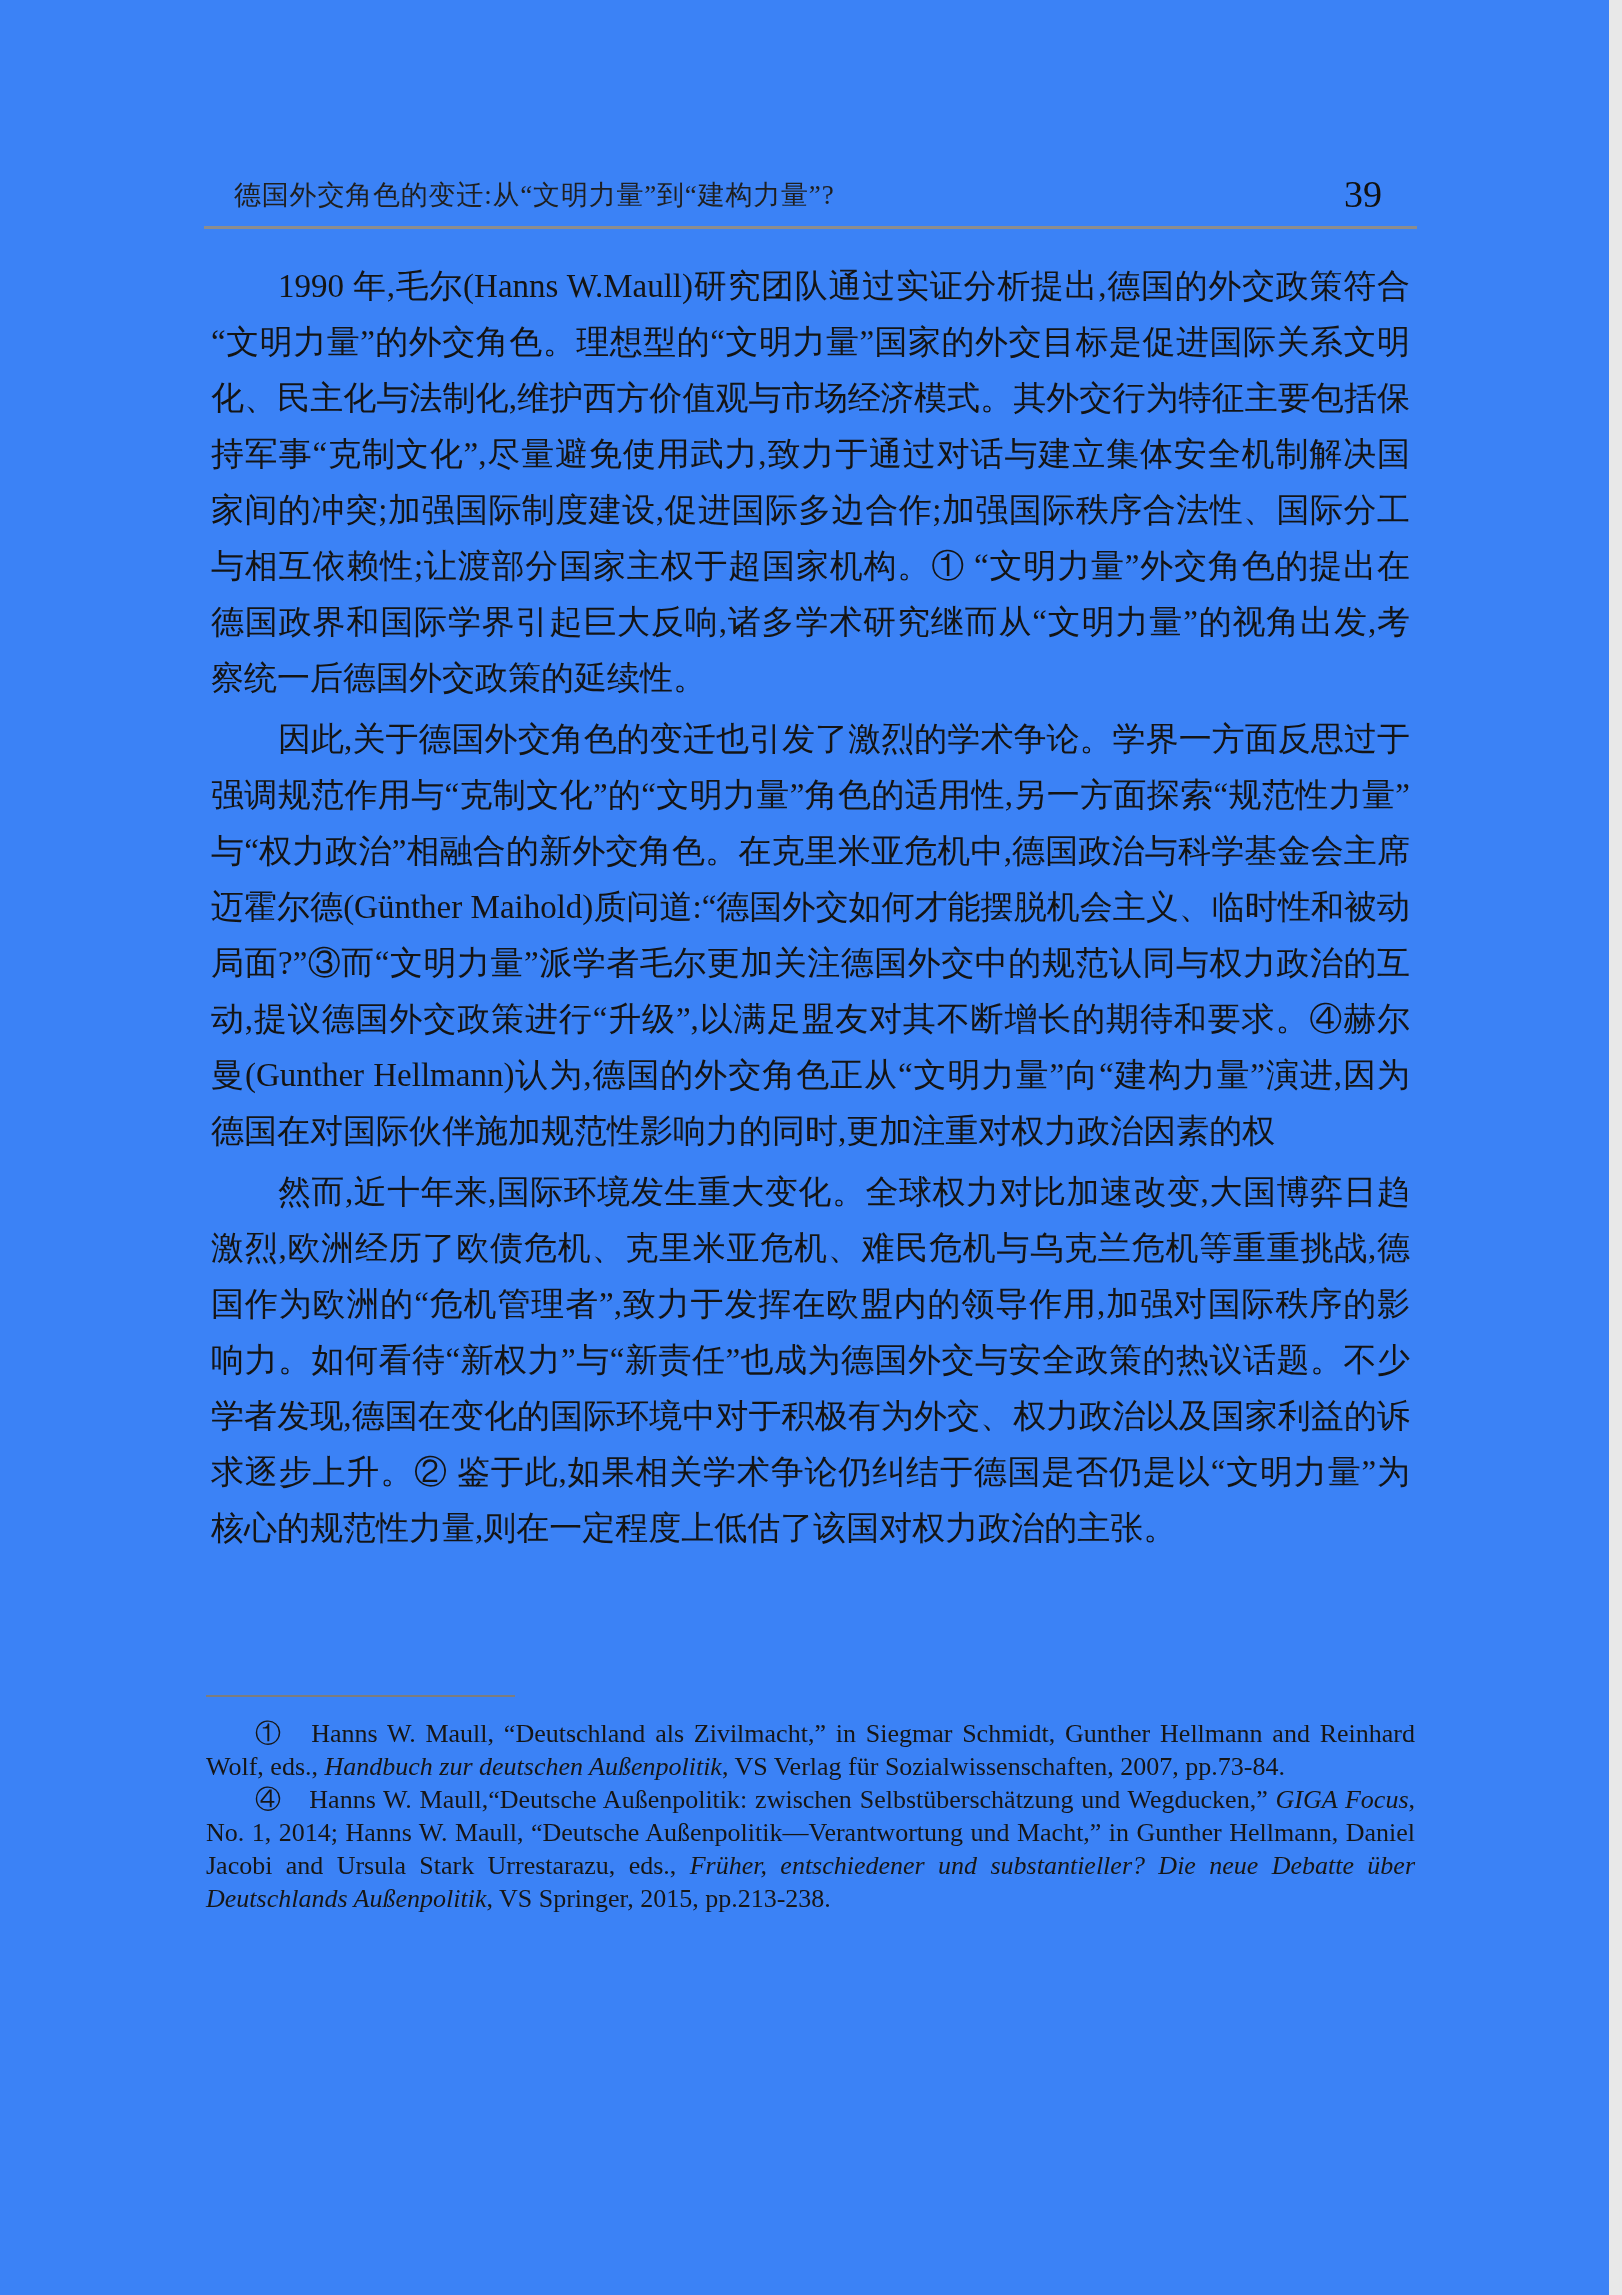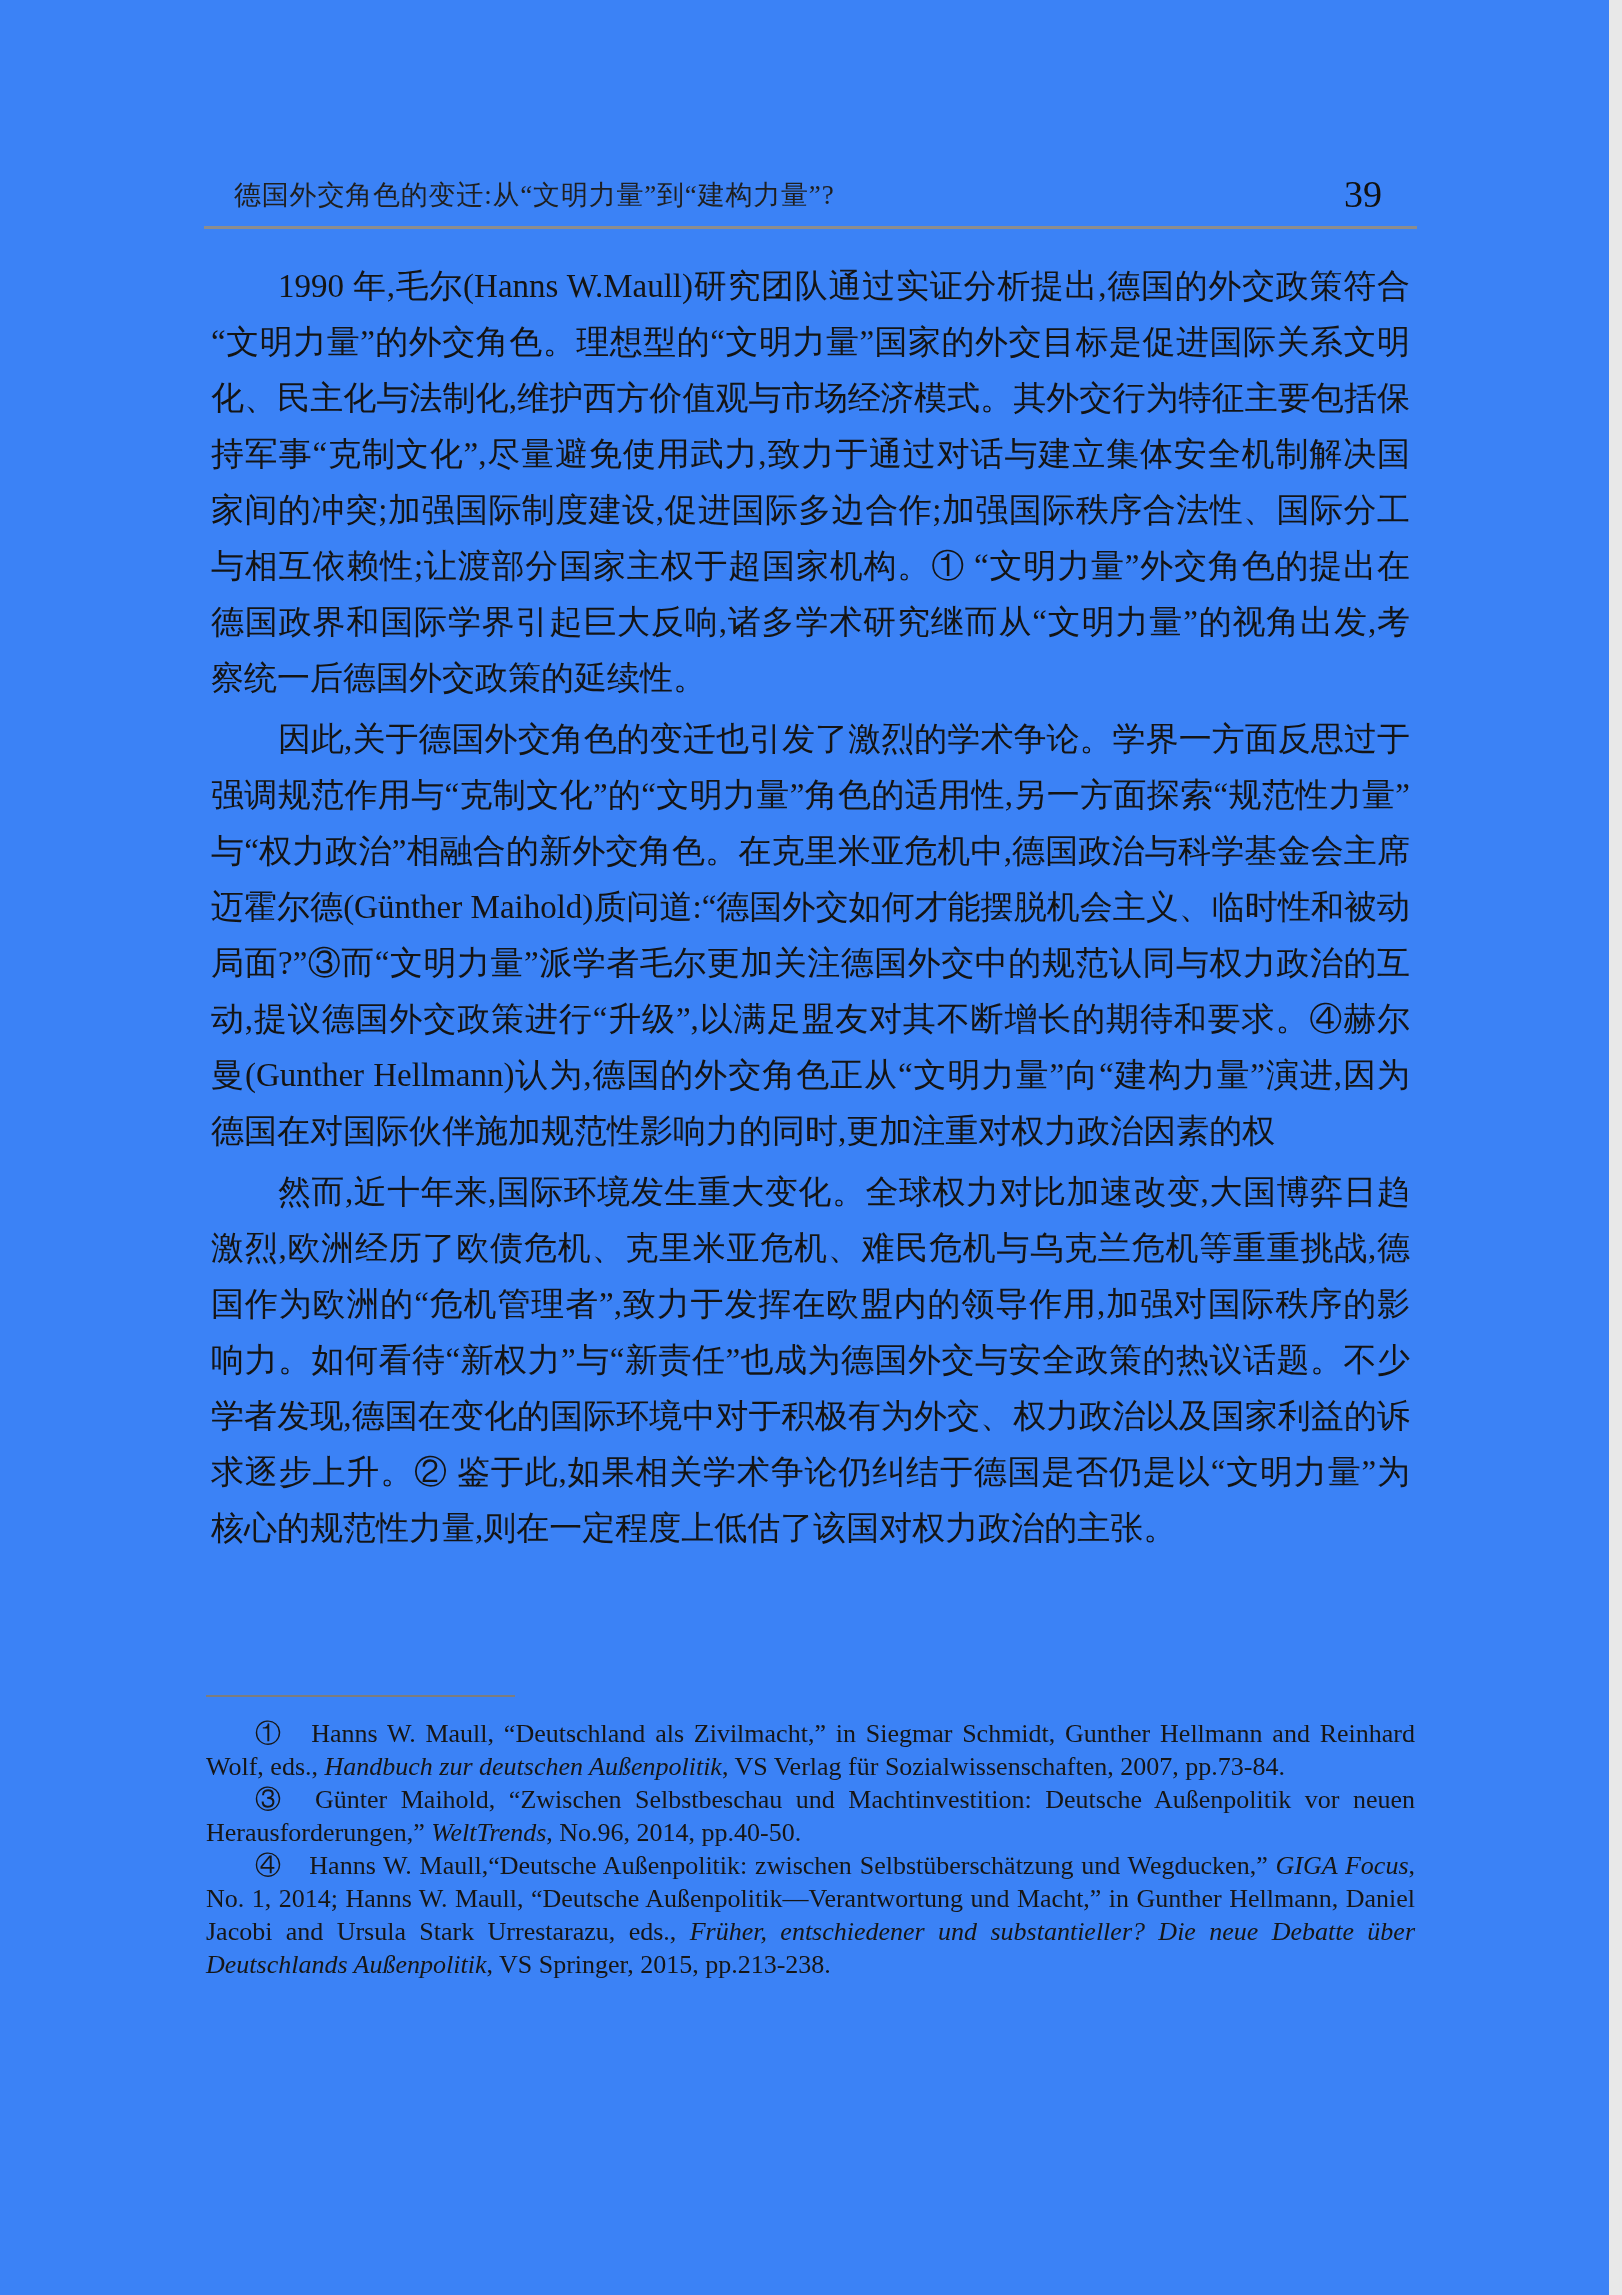--- a/index.html
+++ b/index.html
@@ -61,18 +61,17 @@
   <div class="body-text" id="body-text">
       <p>1990 年,毛尔(Hanns W.Maull)研究团队通过实证分析提出,德国的外交政策符合“文明力量”的外交角色。理想型的“文明力量”国家的外交目标是促进国际关系文明化、民主化与法制化,维护西方价值观与市场经济模式。其外交行为特征主要包括保持军事“克制文化”,尽量避免使用武力,致力于通过对话与建立集体安全机制解决国家间的冲突;加强国际制度建设,促进国际多边合作;加强国际秩序合法性、国际分工与相互依赖性;让渡部分国家主权于超国家机构。① “文明力量”外交角色的提出在德国政界和国际学界引起巨大反响,诸多学术研究继而从“文明力量”的视角出发,考察统一后德国外交政策的延续性。</p>
       <p>因此,关于德国外交角色的变迁也引发了激烈的学术争论。学界一方面反思过于强调规范作用与“克制文化”的“文明力量”角色的适用性,另一方面探索“规范性力量”与“权力政治”相融合的新外交角色。在克里米亚危机中,德国政治与科学基金会主席迈霍尔德(Günther Maihold)质问道:“德国外交如何才能摆脱机会主义、临时性和被动局面?”③而“文明力量”派学者毛尔更加关注德国外交中的规范认同与权力政治的互动,提议德国外交政策进行“升级”,以满足盟友对其不断增长的期待和要求。④赫尔曼(Gunther Hellmann)认为,德国的外交角色正从“文明力量”向“建构力量”演进,因为德国在对国际伙伴施加规范性影响力的同时,更加注重对权力政治因素的权</p>
       <p>然而,近十年来,国际环境发生重大变化。全球权力对比加速改变,大国博弈日趋激烈,欧洲经历了欧债危机、克里米亚危机、难民危机与乌克兰危机等重重挑战,德国作为欧洲的“危机管理者”,致力于发挥在欧盟内的领导作用,加强对国际秩序的影响力。如何看待“新权力”与“新责任”也成为德国外交与安全政策的热议话题。不少学者发现,德国在变化的国际环境中对于积极有为外交、权力政治以及国家利益的诉求逐步上升。② 鉴于此,如果相关学术争论仍纠结于德国是否仍是以“文明力量”为核心的规范性力量,则在一定程度上低估了该国对权力政治的主张。</p>
     </div>
 
   <div class="fn-rule"></div>
 
   <div class="footnotes" id="footnotes">
       <p><span class="fn-marker">①</span><span>Hanns W. Maull, “Deutschland als Zivilmacht,” in Siegmar Schmidt, Gunther Hellmann and Reinhard Wolf, eds., </span><span class="it">Handbuch zur deutschen Außenpolitik</span><span>, VS Verlag für Sozialwissenschaften, 2007, pp.73-84.</span></p>
-      <p><span class="fn-marker">③</span><span>Günter Maihold, “Zwischen Selbstbeschau und Machtinvestition: Deutsche Außenpolitik vor neuen Herausforderungen,” </span><span class="it">WeltTrends</span><span>, No.96, 2014, pp.40-50.</span></p>
       <p><span class="fn-marker">④</span><span>Hanns W. Maull,“Deutsche Außenpolitik: zwischen Selbstüberschätzung und Wegducken,” </span><span class="it">GIGA Focus</span><span>, No. 1, 2014; Hanns W. Maull, “Deutsche Außenpolitik—Verantwortung und Macht,” in Gunther Hellmann, Daniel Jacobi and Ursula Stark Urrestarazu, eds., </span><span class="it">Früher, entschiedener und substantieller? Die neue Debatte über Deutschlands Außenpolitik</span><span>, VS Springer, 2015, pp.213-238.</span></p>
     </div>
 
 </div>
 
 
 </body></html>

